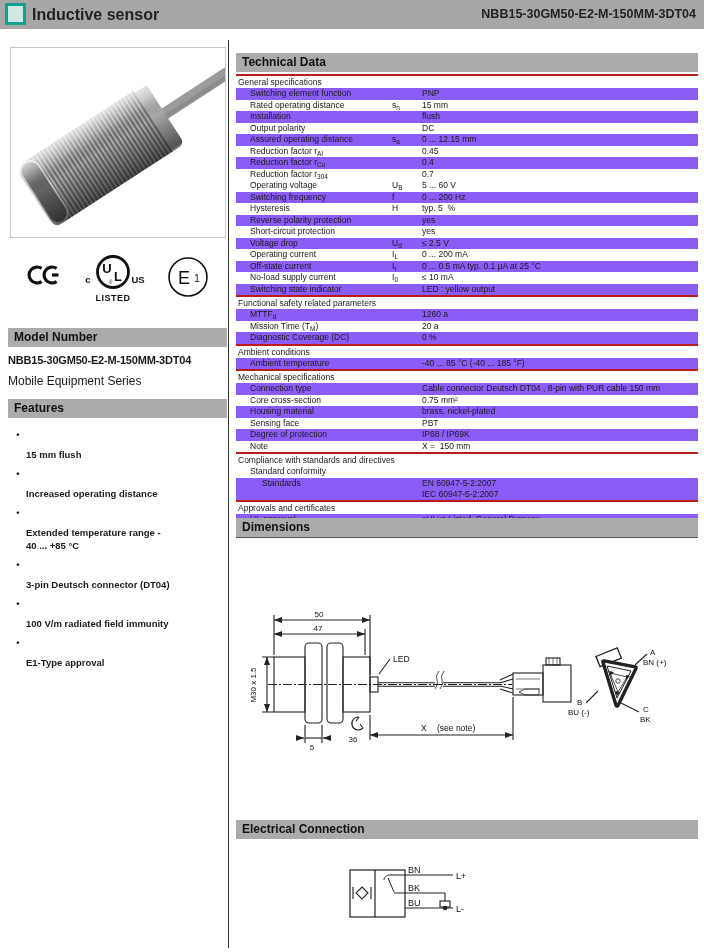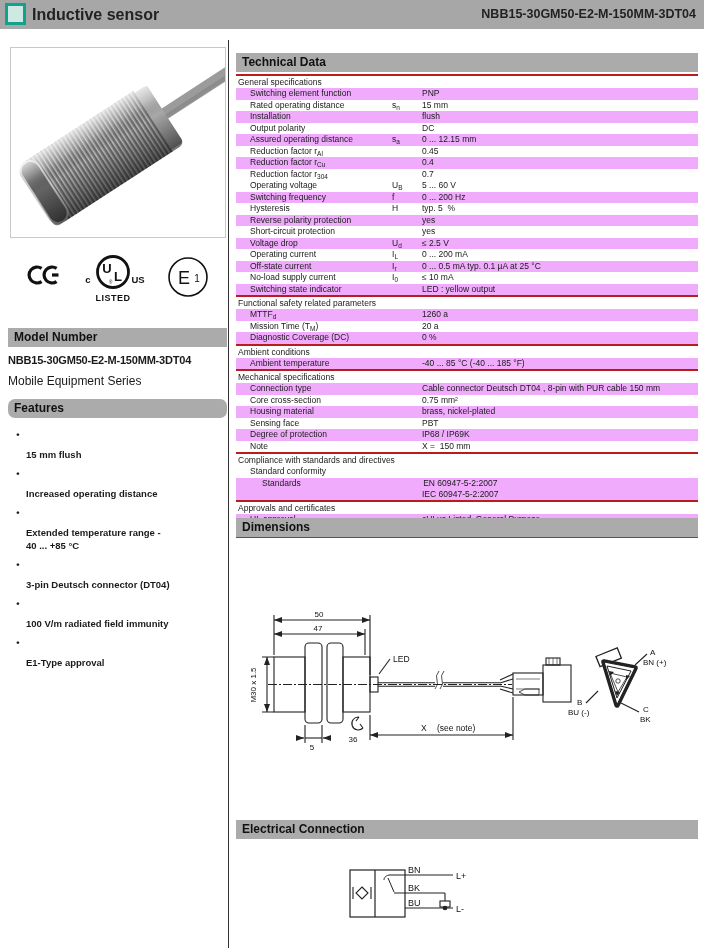--- a/index.html
+++ b/index.html
@@ -14,34 +14,34 @@
   
   .divider{left:228px;top:40px;width:1px;height:908px;background:#333;}
   
   .photobox{left:10px;top:47px;width:216px;height:191px;border:1px solid #c9c9c9;box-sizing:border-box;}
   .logos{left:12px;top:248px;width:206px;height:64px;}
   .secbar{background:#ababab;height:19px;line-height:19px;font-size:12px;font-weight:bold;
           padding-left:6px;color:#111;box-sizing:border-box;}
   .mn-bar{left:8px;top:328px;width:219px;}
   .mn-model{left:8px;top:354px;width:219px;font-size:11px;font-weight:bold;letter-spacing:-0.2px;}
   .mn-series{left:8px;top:374px;width:219px;font-size:12px;}
-  .ft-bar{left:8px;top:399px;width:219px;border-radius:7px;}
+  .ft-bar{left:8px;top:399px;width:219px;}
   .ft-list{left:10px;top:428px;width:205px;}
   .ft-item{display:flex;margin-bottom:6px;font-size:9.5px;font-weight:bold;line-height:13px;}
   .ft-bullet{width:16px;flex:0 0 16px;text-align:center;}
   .ft-text{white-space:pre-wrap;margin-top:20px;}
   
   .td-bar{left:236px;top:53px;width:462px;}
   .dim-bar{left:236px;top:518px;width:462px;}
   .el-bar{left:236px;top:820px;width:462px;}
   .ttable{left:236px;top:74px;width:462px;border-bottom:1px solid #555;font-size:8.5px;}
   .sec-h{height:12px;line-height:12.5px;font-weight:normal;border-top:2px solid #b91c1c;padding-left:2px;}
   .trow{position:relative;height:11.5px;line-height:11.5px;}
   .trow.tall{height:22px;}
-  .trow.shade{background:#f0abfc;text-align:center;}
+  .trow.shade{background:#8b5cf6;}
   .lab{position:absolute;left:14px;top:0;white-space:pre;}
   .lab.ind2{left:26px;}
   .sym{position:absolute;left:156px;top:0;}
   .val{position:absolute;left:186px;top:0;white-space:pre;}
   .tall .val div{line-height:11px;}
   .val2{position:absolute;left:239px;top:16px;margin-top:33px;}
   .ss{font-size:6.5px;position:relative;top:2px;}
   .dimsvg{left:240px;top:595px;}
   .elsvg{left:240px;top:845px;}
   svg text{font-family:"Liberation Sans",sans-serif;fill:#111;}

